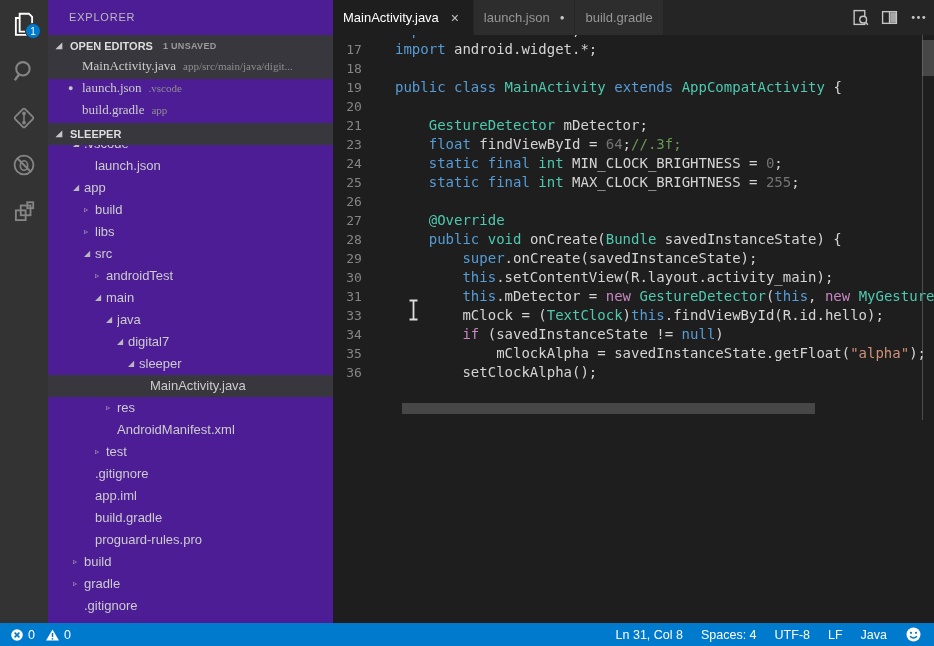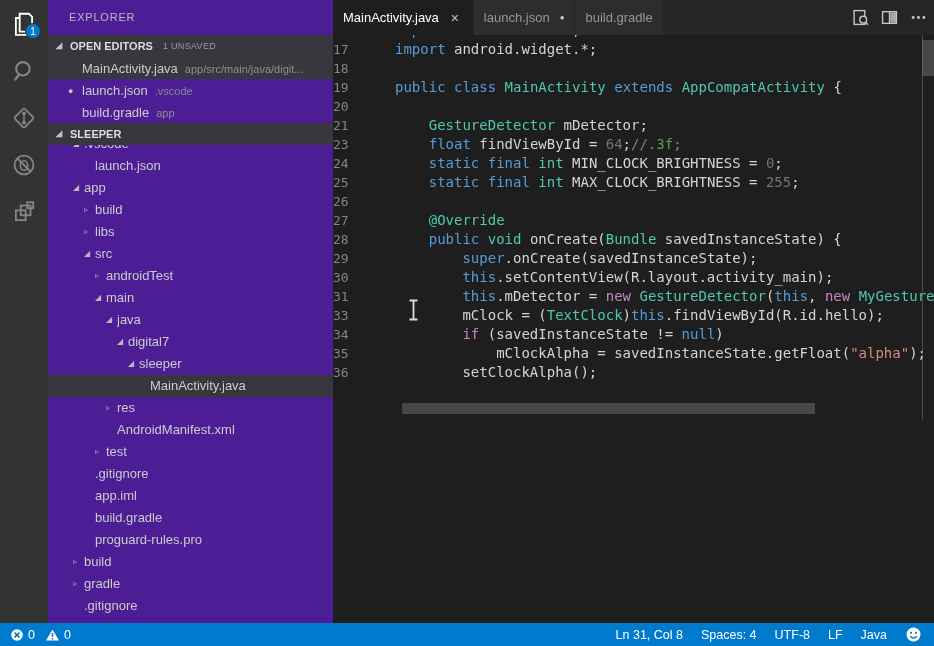--- a/index.html
+++ b/index.html
@@ -13,22 +13,22 @@
   .ab-item.active { color:#ffffff; }
   .ab-badge { position:absolute; left:25px; top:23px; width:16px; height:16px; border-radius:50%;
               background:#007acc; color:#fff; font-size:10px; line-height:16px; text-align:center; border:1px solid #333; }
 
   
   .sidebar { position:absolute; left:48px; top:0; width:285px; height:623px; background:#4c1d95; overflow:hidden; }
   .sidebar-title { height:35px; line-height:35px; padding-left:21px; font-size:11px; letter-spacing:0.8px; color:#bbbbbb; }
   .section-header { height:22px; line-height:22px; background:#37373d; font-size:11px; font-weight:bold; color:#dddddd;
                     padding-left:8px; display:flex; align-items:center; position:relative; z-index:3; }
   .section-header .twisty { width:14px; font-size:8px; color:#c5c5c5; }
-  .hdr-badge { margin-left:10px; font-size:9px; font-weight:normal; color:#9b9b9b; letter-spacing:0.3px; }
-  .oe-row { position:relative; height:22px; line-height:24px; padding-left:34px; font-size:13px; color:#cccccc; white-space:nowrap; overflow:hidden; }
+  .hdr-badge { margin-left:10px; font-size:9px; font-weight:bold; color:#9b9b9b; letter-spacing:0.3px; }
+  .oe-row { position:relative; height:22px; line-height:18px; padding-left:34px; font-size:13px; color:#cccccc; white-space:nowrap; overflow:hidden;font-family:Liberation Serif, serif; }
   .oe-row.sel { background:#37373d; }
   .oe-desc { margin-left:7px; font-size:11px; color:#8f8f8f; }
   .dirty-dot { position:absolute; left:20px; top:0; font-size:9px; color:#c5c5c5; }
   .tree { position:relative; height:478px; overflow:hidden; }
   .tree-row { height:22px; line-height:22px; font-size:13px; color:#cccccc; white-space:nowrap; display:flex; align-items:center; }
   .tree-row.sel { background:#37373d; }
   .tree-row .twisty { display:inline-block; width:11px; font-size:8px; color:#b9b9b9; flex:none; }
   .tree-row.clip-top { margin-top:-12px; }
   .tree-row .lbl { overflow:hidden; }
 
@@ -40,21 +40,21 @@
   .tab.active { background:#1e1e1e; color:#ffffff; }
   .tab-close { margin-left:8px; width:16px; text-align:center; font-size:14px; color:#c5c5c5; }
   .tab-dirty { margin-left:10px; font-size:8px; color:#c5c5c5; }
   .tab-actions { position:absolute; right:6px; top:0; height:35px; display:flex; align-items:center; gap:9px; color:#c5c5c5; }
   .tab-actions .act { width:20px; height:20px; display:flex; align-items:center; justify-content:center; }
 
   
   .editor { position:absolute; left:0; top:35px; width:601px; height:385px; overflow:hidden; background:#1e1e1e; }
   .lines { position:absolute; left:0; top:-14px; width:601px; }
   .code-line { height:19px; line-height:19px; white-space:pre; font-family:"DejaVu Sans Mono", monospace; font-size:14px; }
-  .ln { display:inline-block; width:42px; text-align:left; color:#858585; font-size:13px; }
+  .ln { display:inline-block; width:42px; text-align:center; color:#858585; font-size:13px; }
   .code { margin-left:20px;text-align:right; }
   .c-k{color:#569cd6}.c-t{color:#4ec9b0}.c-p{color:#c586c0}.c-w{color:#d4d4d4}
   .c-c{color:#6a9955}.c-n{color:#737373}.c-s{color:#ce9178}
   .hscroll { position:absolute; left:69px; top:368px; width:413px; height:11px; background:rgba(121,121,121,0.45); z-index:4; }
   .vtrack { position:absolute; right:0; top:0; width:12px; height:385px; border-left:1px solid rgba(136,136,136,0.45); }
   .vthumb { position:absolute; right:0; top:5px; width:12px; height:36px; background:rgba(121,121,121,0.45); }
 
   
   .panel { position:absolute; left:0; top:420px; width:601px; height:203px; background:#1e1e1e; border-top:1px solid rgba(128,128,128,0.35); }
   .panel-header { position:relative; height:30px; display:flex; align-items:center; padding-left:12px; }

